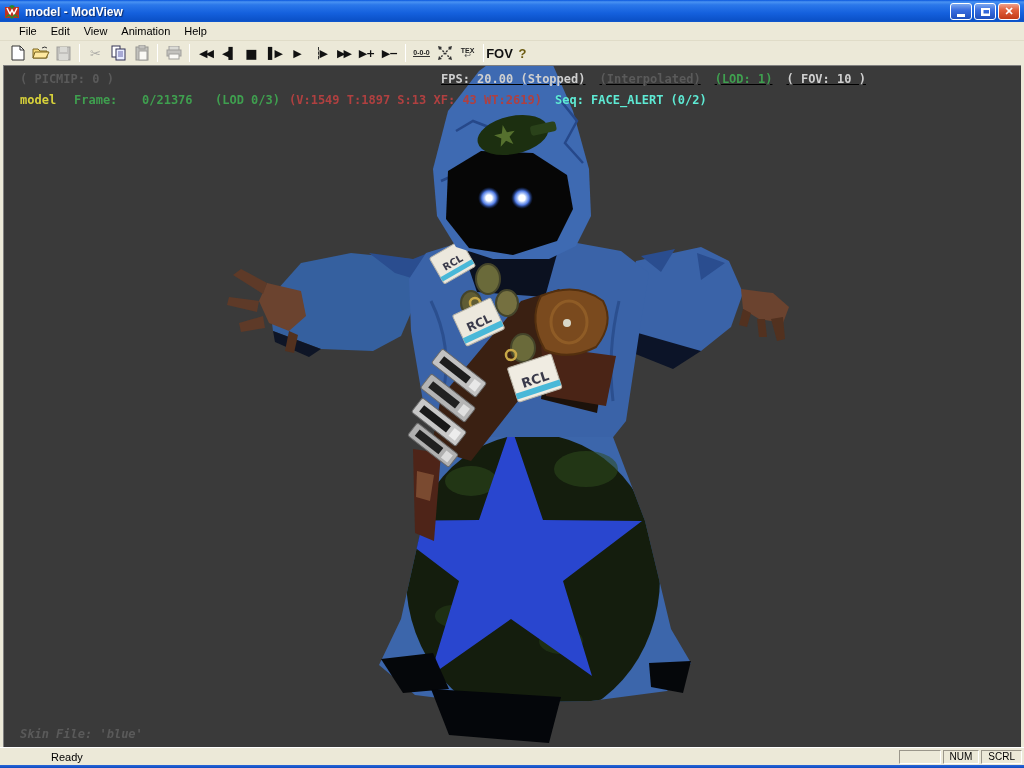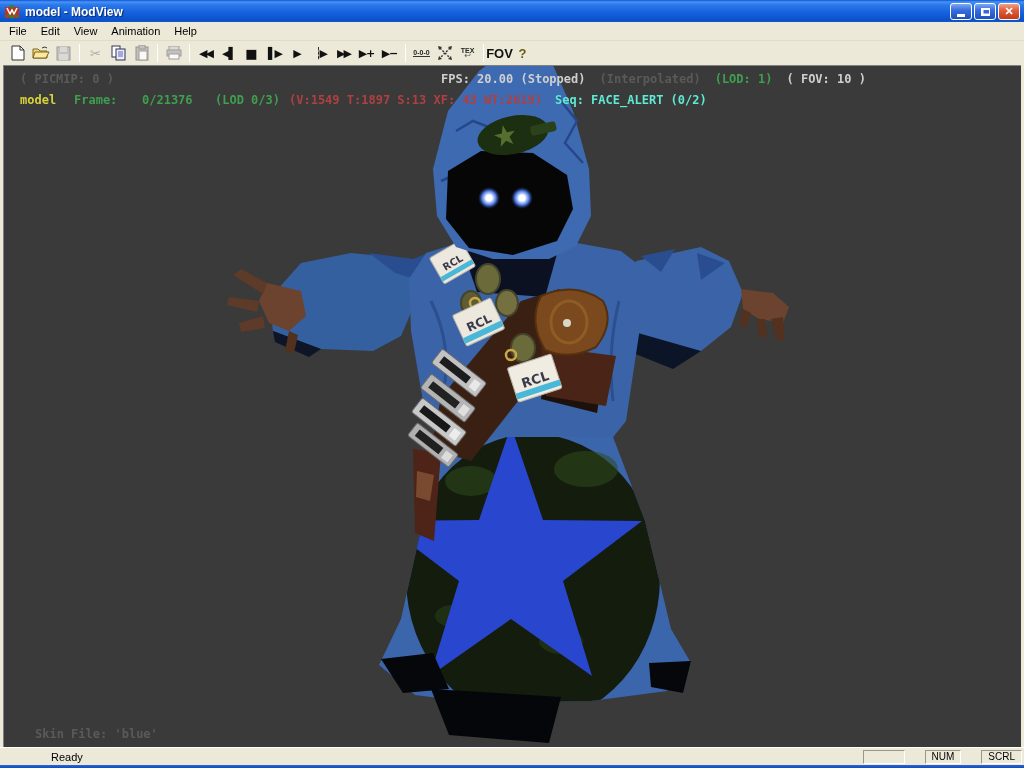--- a/index.html
+++ b/index.html
@@ -19,21 +19,21 @@
     background:linear-gradient(180deg,#7da8ef 0%,#3a6ee0 40%,#1e4fbe 100%);
     color:#fff; font-size:10px; font-weight:bold; display:flex; align-items:center; justify-content:center;
     cursor:pointer;
   }
   .win-btn.close { background:linear-gradient(180deg,#f0a08a 0%,#e1603c 40%,#c33b18 100%); }
   .min-glyph { display:block; width:8px; height:3px; background:#fff; margin-top:8px; }
   .restore-glyph { display:block; width:9px; height:8px; border:1px solid #fff; border-top:2px solid #fff; box-shadow:2px -2px 0 -0.5px #fff inset; position:relative; }
   .x-glyph { font-size:11px; line-height:1; }
 
   
-  #menubar { position:absolute; left:0; top:22px; width:1024px; height:19px; background:#ece9d8; display:flex; align-items:center; padding-left:2px; border-bottom:1px solid #e0dcc8; }
+  #menubar { position:absolute; left:0; top:22px; width:1024px; height:19px; background:#ece9d8; display:flex; align-items:center; padding-left:12px; border-bottom:1px solid #e0dcc8; }
   .menu-item { font-size:11px; color:#000; padding:2px 7px; cursor:default; }
 
   
   #toolbar { position:absolute; left:0; top:41px; width:1024px; height:24px; background:#ece9d8; display:flex; align-items:center; padding-left:6px; }
   .tbtn { width:23px; height:21px; display:flex; align-items:center; justify-content:center; border:1px solid transparent; cursor:pointer; }
   .tsep { width:1px; height:18px; background:#aca899; border-right:1px solid #fff; margin:0 4px; }
   .pb { font-family:"DejaVu Sans",sans-serif; font-size:11px; font-weight:bold; color:#111; letter-spacing:-2px; line-height:1; }
   .gray { color:#9a968a !important; filter:grayscale(1); opacity:.75; }
   .origin-glyph { font-size:7px; font-weight:bold; border-bottom:1px solid #333; letter-spacing:0; color:#222; }
   .tex-wrap { display:flex; flex-direction:column; align-items:center; line-height:1; }
@@ -47,27 +47,27 @@
     position:absolute; left:3px; top:65px; width:1018px; height:682px;
     background:#3a3a3a; border-left:1px solid #808080; border-top:1px solid #808080; overflow:hidden;
   }
   .ovl { position:absolute; font-family:"DejaVu Sans Mono",monospace; font-size:12px; font-weight:bold; white-space:pre; letter-spacing:0; }
   .c-dim   { color:#5a5a5a; }
   .c-white { color:#cfcfcf; }
   .c-green { color:#3f9f4f; }
   .c-yellow{ color:#d8d23a; }
   .c-red   { color:#b04040; }
   .c-cyan  { color:#5eead4; }
-  #fps-line { left:437px; top:6px; display:flex; gap:14px; }
+  #fps-line { left:437px; top:6px; display:flex; gap:14px;text-decoration:underline; }
   #model-svg { position:absolute; left:0; top:0; width:1018px; height:682px; }
 
   
   #statusbar { position:absolute; left:0; top:747px; width:1024px; height:18px; background:#ece9d8; border-top:1px solid #fff; display:flex; align-items:center; font-size:11px; }
   #statusbar .ready { margin-left:4px; color:#000; flex:1;padding-left:47px; }
-  .sb-panel { height:14px; border:1px solid; border-color:#9a968a #fff #fff #9a968a; font-size:10px; color:#000; display:flex; align-items:center; justify-content:center; margin-right:2px; padding:0 6px;margin-left:18px; }
+  .sb-panel { height:14px; border:1px solid; border-color:#9a968a #fff #fff #9a968a; font-size:10px; color:#000; display:flex; align-items:center; justify-content:center; margin-right:2px; padding:0 6px; }
   .sb-panel.empty { width:42px; }
   #bottom-border { position:absolute; left:0; top:765px; width:1024px; height:3px; background:linear-gradient(180deg,#2a66d8,#0f4cc0); }
 
   
   .micon { display:block; }
 </style>
 </head>
 <body>
 
 <div id="window">
@@ -339,21 +339,21 @@
       <span class="c-white">( FOV: 10 )</span>
     </div>
 
     <span class="ovl c-yellow" style="left:16px;  top:27px;">model</span>
     <span class="ovl c-green" style="left:70px;  top:27px;">Frame:</span>
     <span class="ovl c-green" style="left:138px; top:27px;">0/21376</span>
     <span class="ovl c-green" style="left:211px; top:27px;">(LOD 0/3)</span>
     <span class="ovl c-red" style="left:285px; top:27px;">(V:1549 T:1897 S:13 XF: 43 WT:2619)</span>
     <span class="ovl c-cyan" style="left:551px; top:27px;">Seq: FACE_ALERT (0/2)</span>
 
-    <span class="ovl c-dim" style="left:31px; top:661px;">Skin File: 'blue'</span>
+    <span class="ovl c-dim" style="left:16px; top:661px;font-style:italic;">Skin File: 'blue'</span>
   </div>
 
   <div id="statusbar">
     <span class="ready">Ready</span>
     <span class="sb-panel empty"></span>
     <span class="sb-panel">NUM</span>
     <span class="sb-panel">SCRL</span>
   </div>
   <div id="bottom-border"></div>
 

